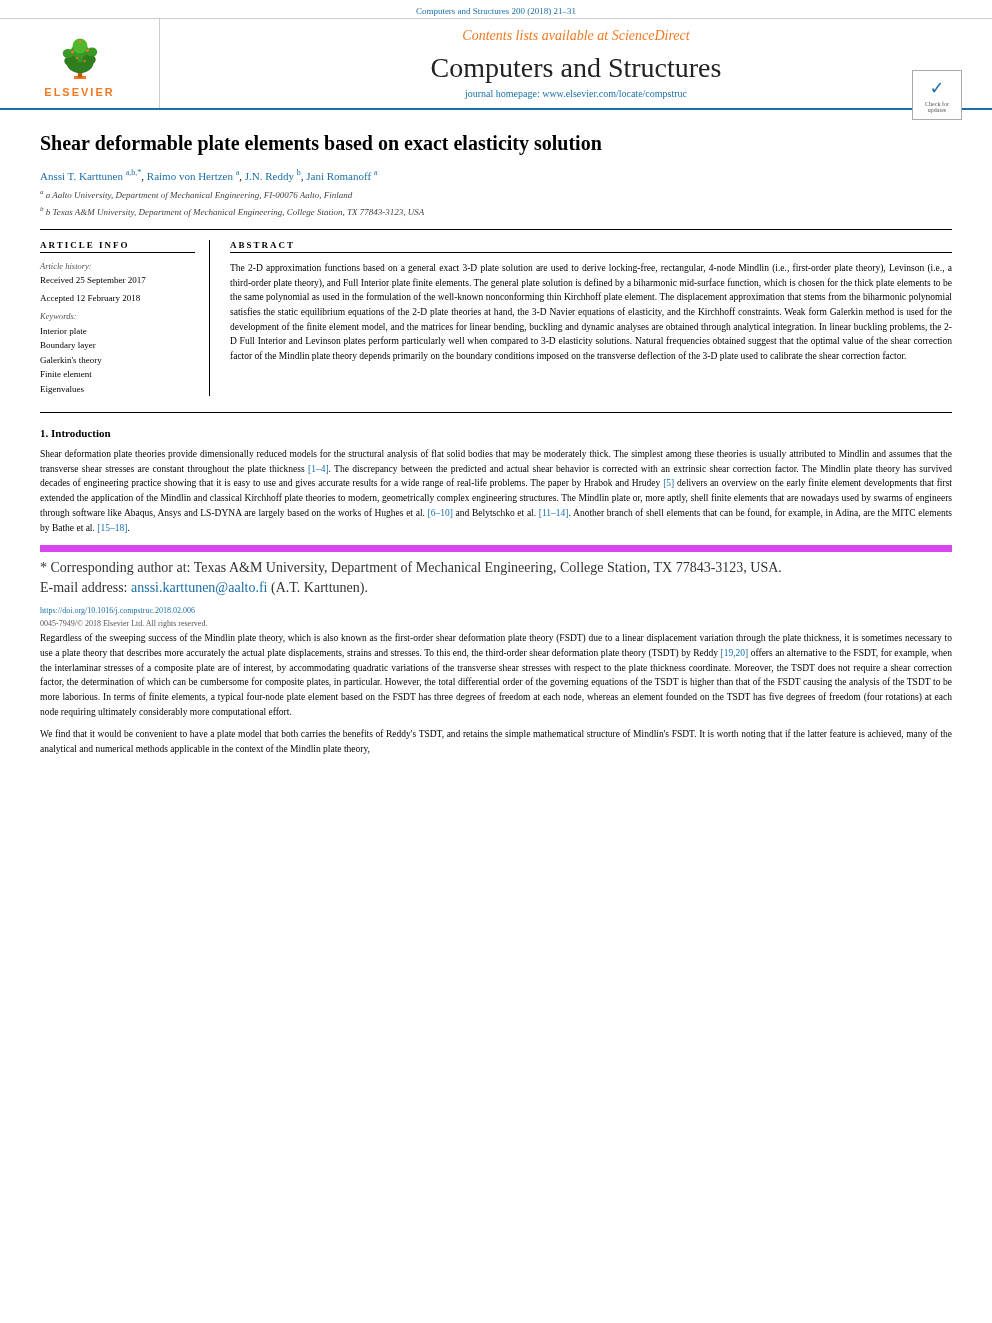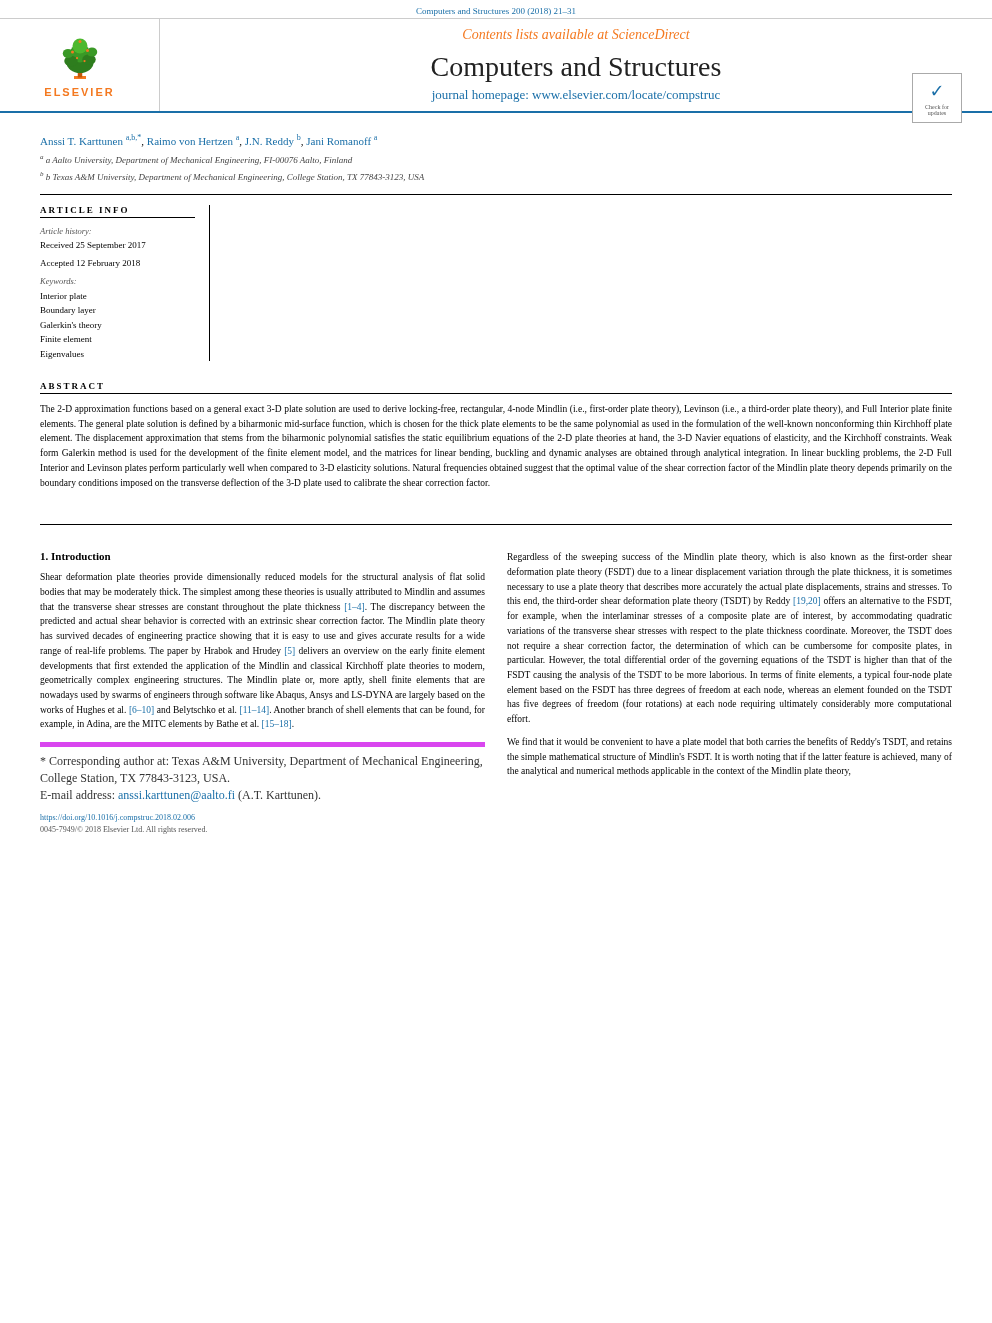--- a/index.html
+++ b/index.html
@@ -80,21 +80,21 @@
     }
 
     .journal-name {
       font-family: 'Times New Roman', serif;
       font-size: 28px;
       color: #222;
       margin: 4px 0;
     }
 
     .journal-homepage {
-      font-size: 13px;
+      font-size: 10px;
       color: #555;
     }
     .journal-homepage span {
       color: #1a6fa8;
     }
 
     .journal-header-right {
       width: 100px;
       min-width: 100px;
       display: flex;
@@ -196,21 +196,21 @@
 
     .divider-line {
       border: none;
       border-top: 1px solid #000;
       margin: 10px 0;
     }
 
     
     .article-info-abstract {
       display: flex;
-      flex-direction: column;
+      flex-direction: row;
       gap: 20px;
       margin-bottom: 16px;
     }
 
     .article-info {
       width: 170px;
       min-width: 170px;
       border-right: 1px solid #000;
       padding-right: 14px;
     }
@@ -269,23 +269,21 @@
     }
 
     
     .body-section {
       border-top: 1px solid #000;
       padding-top: 14px;
     }
 
     .two-column {
       display: flex;
-      flex-direction: row;
-      gap: 22px;
-      margin-top: 11px;
+      flex-direction: column;
     }
 
     .column {
       flex: 1;
     }
 
     .section-title {
       font-size: 11px;
       font-weight: bold;
       color: #000;
@@ -302,24 +300,24 @@
     .body-text p {
       margin-bottom: 8px;
     }
 
     .body-text a, .body-link {
       color: #1a6fa8;
       text-decoration: none;
     }
 
     .footnote-area {
-      border-top: 5px solid #d946ef;
+      border-top: 7px solid #d946ef;
       margin-top: 10px;
       padding-top: 6px;
-      font-size: 12px;
+      font-size: 14px;
       color: #333;
       line-height: 1.4;
     }
 
     .doi-area {
       margin-top: 8px;
       font-size: 8px;
       color: #1a6fa8;
       line-height: 1.6;
     }
@@ -379,20 +377,21 @@
 
 <div class="paper-content">
 
   <div class="check-badge">
     <div class="check-badge-box">
       <div class="check-icon">✓</div>
       <div style="font-size:6px;color:#555;margin-top:2px;">Check for<br>updates</div>
     </div>
   </div>
 
+  <div class="paper-title">Shear deformable plate elements based on exact elasticity solution</div>
 
   <div class="authors">
     <span style="color:#1a6fa8;">Anssi T. Karttunen</span>
     <sup>a,b,*</sup>,
     <span style="color:#1a6fa8;">Raimo von Hertzen</span>
     <sup>a</sup>,
     <span style="color:#1a6fa8;">J.N. Reddy</span>
     <sup>b</sup>,
     <span style="color:#1a6fa8;">Jani Romanoff</span>
     <sup>a</sup>

